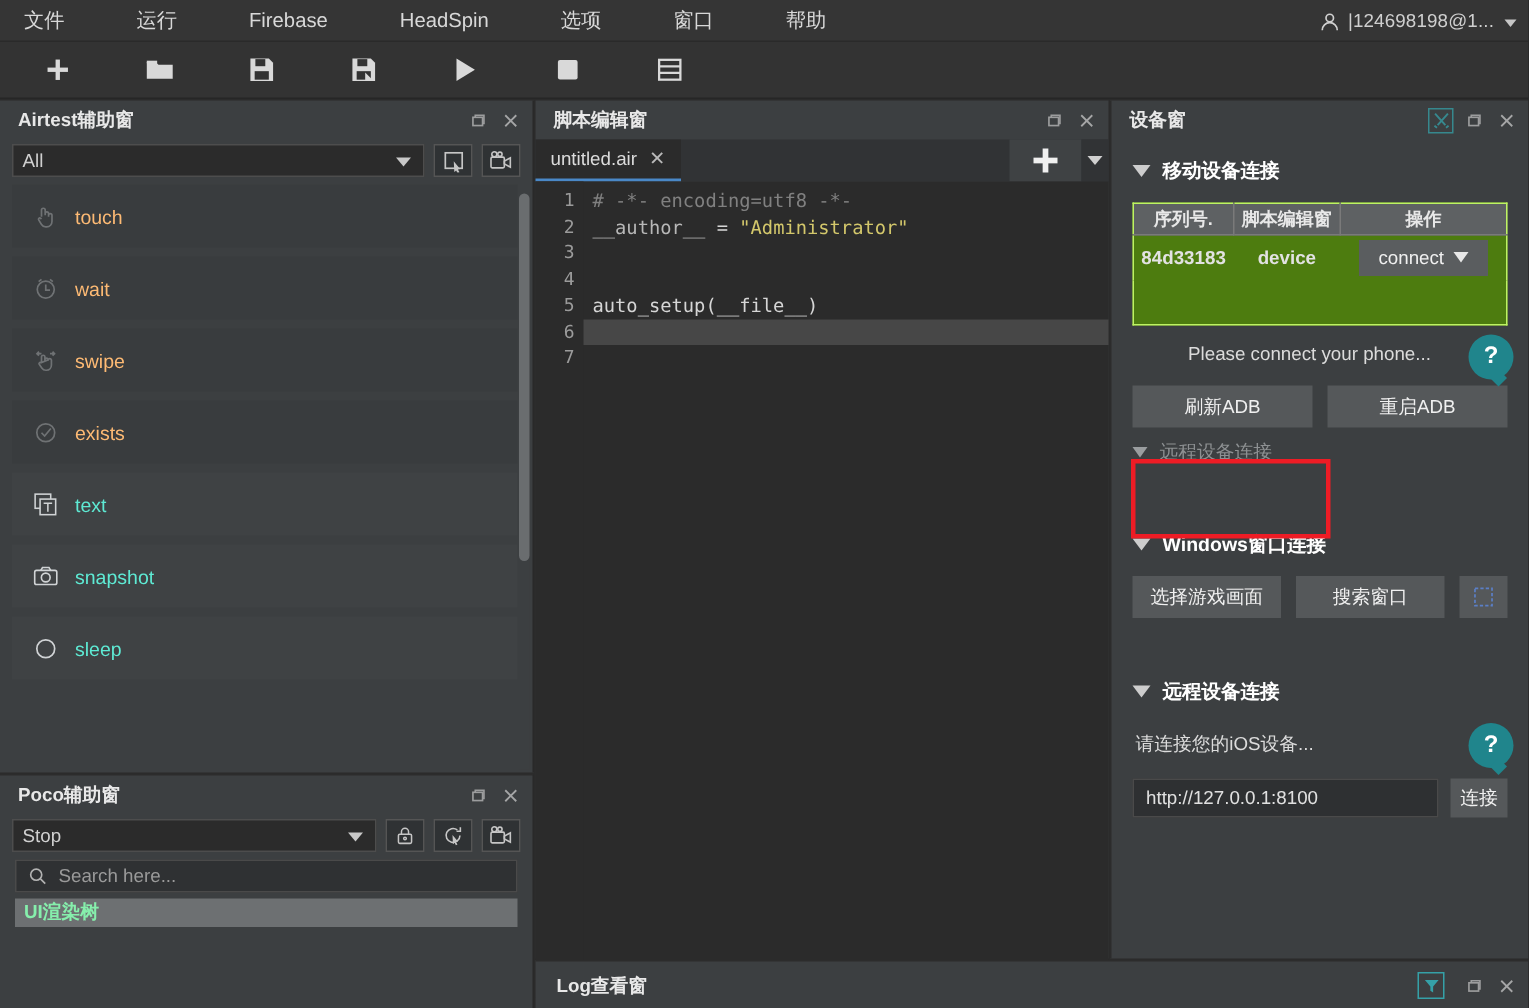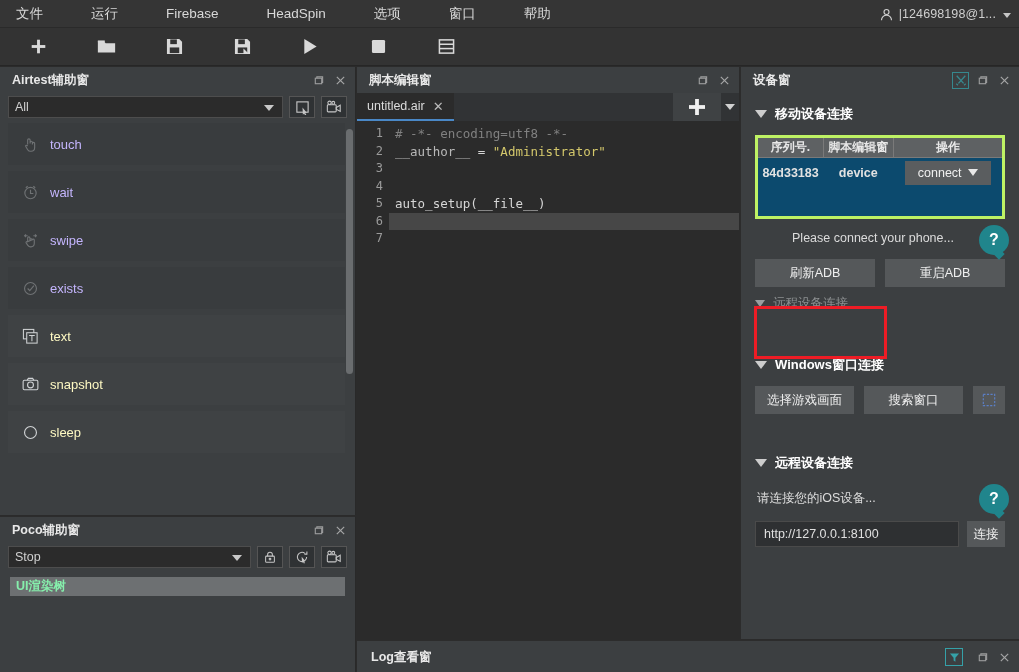--- a/index.html
+++ b/index.html
@@ -72,22 +72,22 @@
   .sq-btn {
     width: 26px; height: 22px; background: #2f3234; border: 1px solid #555;
     display: flex; align-items: center; justify-content: center; cursor: default;
   }
 
   .action-list { position: relative; padding: 0 10px 0 8px; height: 395px; overflow: hidden; }
   .action-item {
     height: 42px; margin-bottom: 6px; background: #3f4244; display: flex; align-items: center;
     padding-left: 14px; gap: 11px; font-size: 13px; cursor: default;
   }
-  .action-item.dim { color: #c4b5fd; background: #393c3e; }
-  .action-item.norm { color: #fef9c3; }
+  .action-item.dim { color: #fdba74; background: #393c3e; }
+  .action-item.norm { color: #5eead4; }
   .scroll-track {
     position: absolute; right: 2px; top: 5px; width: 7px; height: 385px; background: #3c3f41;
   }
   .scroll-thumb {
     position: absolute; right: 2px; top: 6px; width: 7px; height: 245px;
     background: #6a6d6f; border-radius: 4px;
   }
 
   
   .poco-panel {
@@ -144,21 +144,21 @@
   }
   .dev-body { padding: 12px 14px 0 14px; position: relative; height: 545px; }
   .section-head {
     display: flex; align-items: center; gap: 8px; font-size: 13px; font-weight: bold;
     color: #ffffff; margin-bottom: 12px;
   }
   .tri-down {
     width: 0; height: 0; border-left: 6px solid transparent; border-right: 6px solid transparent;
     border-top: 8px solid #cdcdcd;
   }
-  .dev-table { width: 100%; border: 3px solid #bef264; border-collapse: collapse; background: #0c4a6e; }
+  .dev-table { width: 100%; border: 1px solid #bef264; border-collapse: collapse; background: #4d7c0f; }
   .dev-table th {
     background: #5e6163; color: #e8e8e8; font-size: 12px; font-weight: bold;
     height: 21px; border-right: 1px solid #7a7a7a; border-bottom: 1px solid #7a7a7a;
   }
   .dev-table th:last-child { border-right: none; }
   .dev-table td {
     text-align: center; font-size: 12.5px; font-weight: bold; color: #e2e2e2; height: 30px;
   }
   .connect-cell { padding: 0 4px; }
   .connect-btn {
@@ -451,20 +451,29 @@
       <div class="sq-btn">
         <svg width="16" height="14" viewBox="0 0 18 15" fill="none" stroke="#c6c6c6" stroke-width="1.2">
           <rect x="1.5" y="5" width="10" height="8" rx="1"></rect>
             <path d="M11.5 8l4.5-2.5v7L11.5 10z"></path>
           <circle cx="4" cy="2.8" r="1.9"></circle>
             <circle cx="8.2" cy="2.8" r="1.6"></circle>
         </svg>
       </div>
     </div>
 
+    <div class="search-row">
+      <span>
+        <svg width="12" height="12" viewBox="0 0 14 14" fill="none" stroke="#b2b2b2" stroke-width="1.3">
+          <circle cx="6" cy="6" r="4.3"></circle>
+            <line x1="9.3" y1="9.3" x2="13" y2="13"></line>
+        </svg>
+      </span>
+      <span>Search here...</span>
+    </div>
 
     <div class="tree-row">
       <span>UI渲染树</span>
     </div>
   </div>
 
   <div class="editor-panel">
     <div class="panel-title">
       <span>脚本编辑窗</span>
       <span class="spacer"></span>

